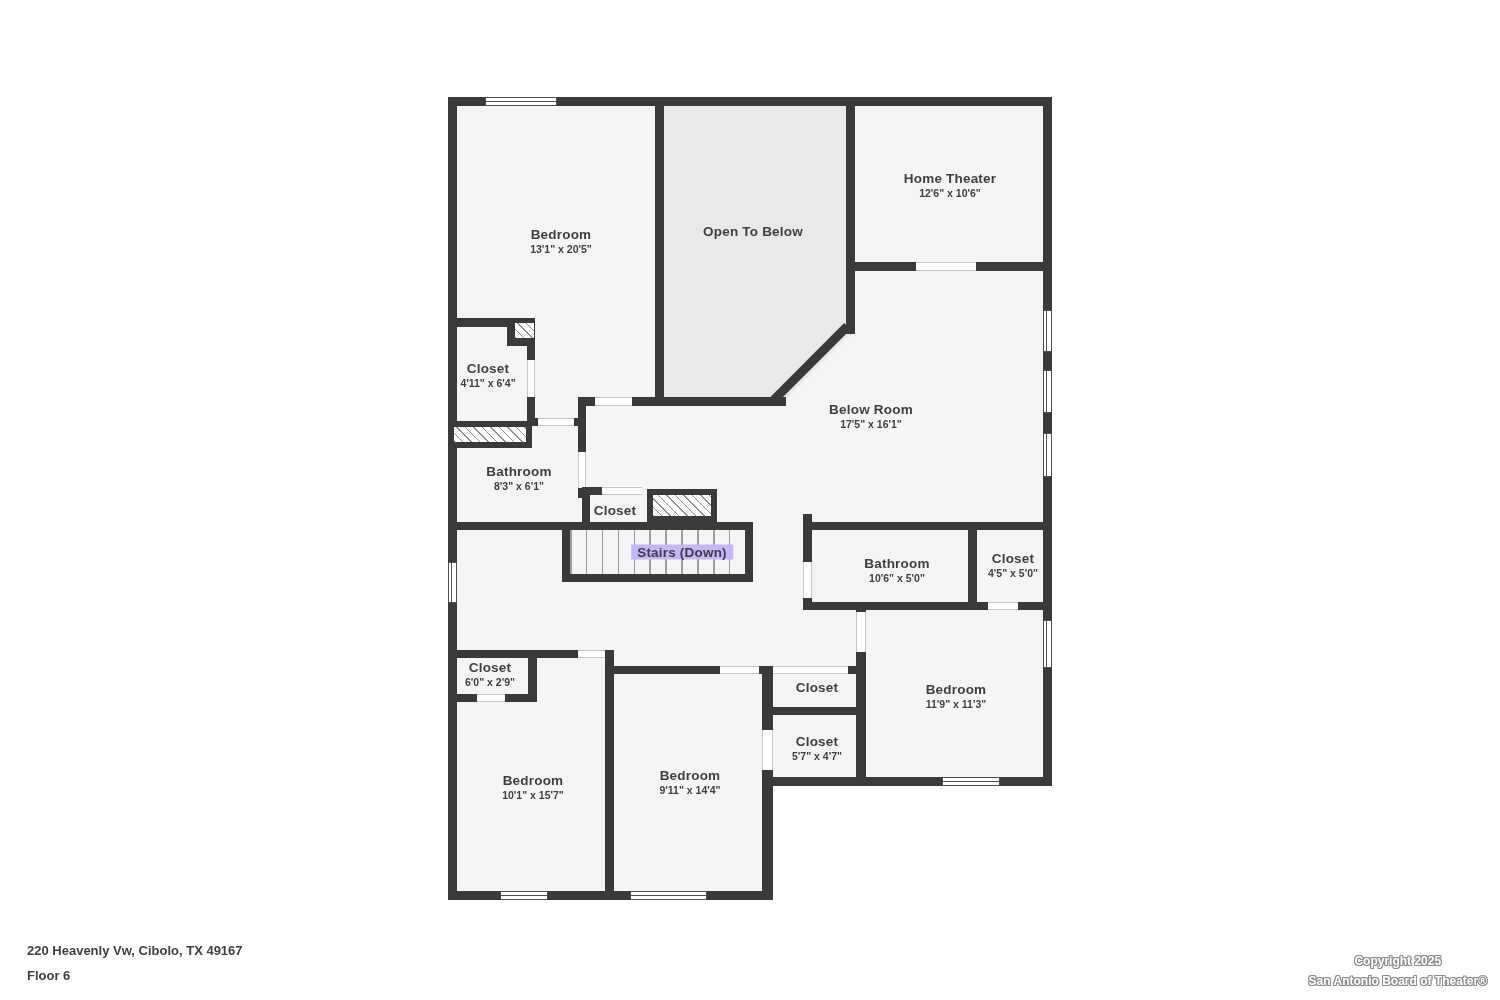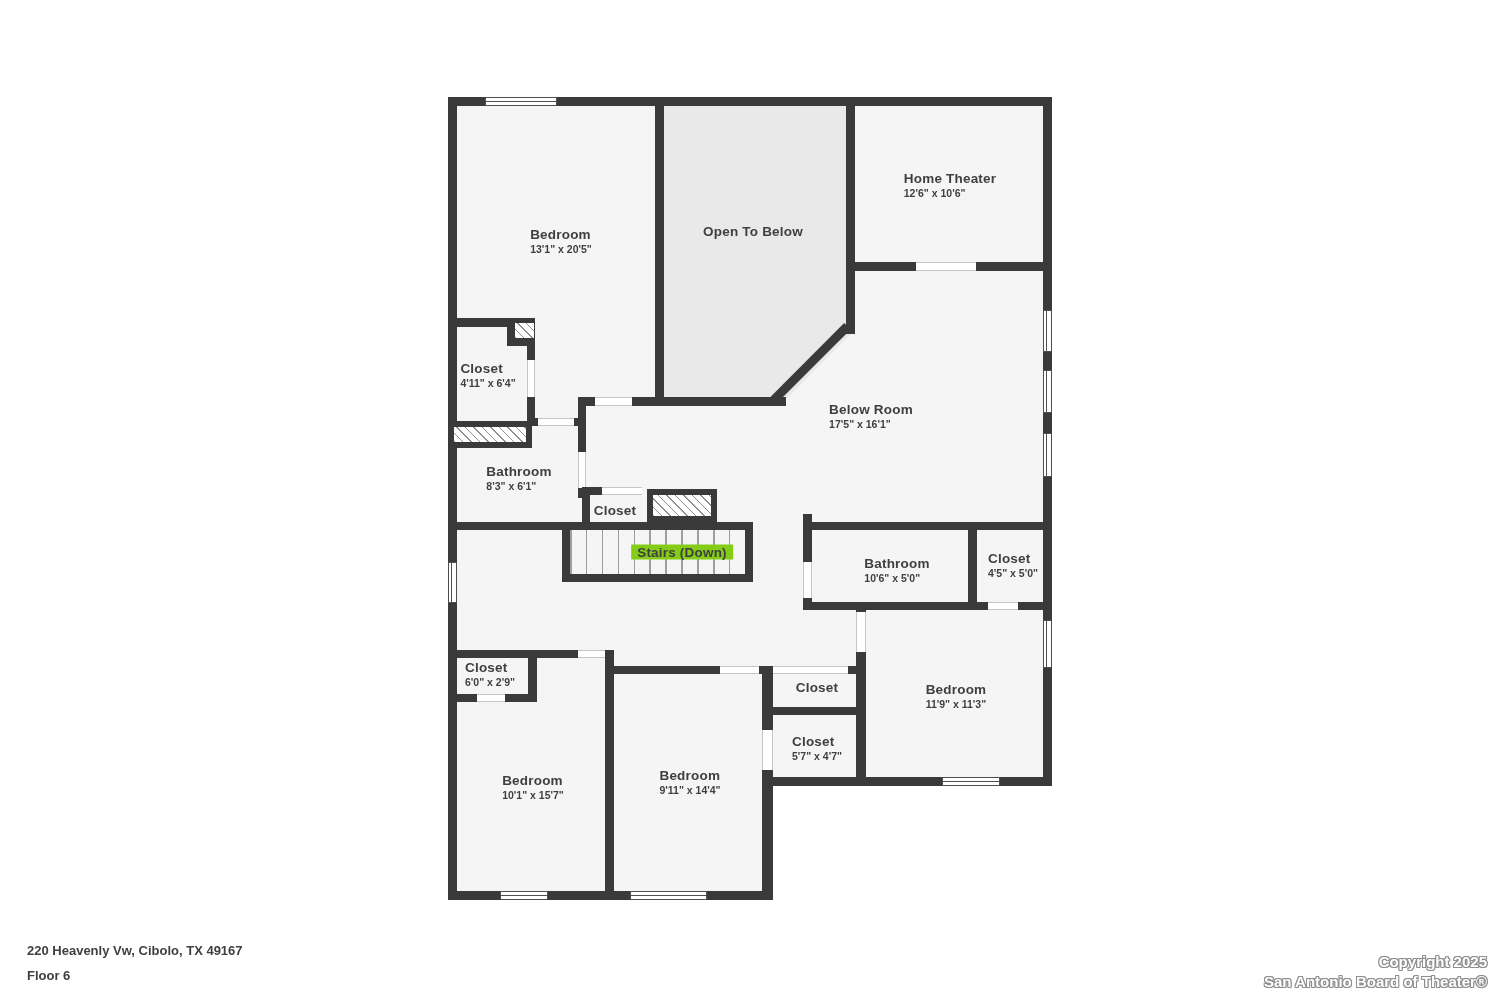--- a/index.html
+++ b/index.html
@@ -14,29 +14,29 @@
   .door-v{background:#fff;border-left:1px solid #c6c6c6;border-right:1px solid #c6c6c6;box-sizing:border-box;}
   .win-h{background:#fff;border:1px solid #4f4f4f;box-sizing:border-box;
          background-image:linear-gradient(to bottom,transparent 3px,#4f4f4f 3px,#4f4f4f 4px,transparent 4px);}
   .win-v{background:#fff;border:1px solid #4f4f4f;box-sizing:border-box;
          background-image:linear-gradient(to right,transparent 2px,#4f4f4f 2px,#4f4f4f 3px,transparent 3px);}
   .hatch{background-color:#fff;box-sizing:border-box;
          background-image:repeating-linear-gradient(45deg,#8f8f8f 0,#8f8f8f 1px,transparent 1px,transparent 6px);}
   .hatch-block{border:6px solid #3a3a3a;}
   .hatch-corner{border-left:8px solid #3a3a3a;border-bottom:8px solid #3a3a3a;}
   .treads{background-image:repeating-linear-gradient(to right,#9e9e9e 0,#9e9e9e 1.5px,transparent 1.5px,transparent 15.9px);}
-  .room-label{position:absolute;transform:translate(-50%,-50%);white-space:nowrap;z-index:5;}
+  .room-label{position:absolute;transform:translate(-50%,-50%);text-align:center;white-space:nowrap;z-index:5;}
   .room-name{font-size:13.5px;font-weight:700;letter-spacing:.2px;color:#3f3f3f;line-height:15px;}
   .room-dims{font-size:10.5px;font-weight:600;color:#3f3f3f;line-height:13px;margin-top:1px;}
-  .halo .room-name{background:#84cc16;padding:0 6px;margin-left:48px;}
+  .halo .room-name{background:#c4b5fd;padding:0 6px;margin-left:48px;}
   .footer-text{position:absolute;font-weight:700;color:#3f3f3f;}
   #address{left:27px;top:943px;font-size:13px;}
   #floor-label{left:27px;top:968px;font-size:13px;}
   #disclaimer{left:0;right:0;top:974px;text-align:center;font-size:10px;color:#4d4d4d;}
-  #copyright{right:13px;top:952px;text-align:right;font-size:15px;line-height:19.5px;color:#fff;
+  #copyright{right:13px;top:952px;text-align:center;font-size:12px;line-height:19.5px;color:#fff;
      text-shadow:-1px -1px 0 #8f8f8f,1px -1px 0 #8f8f8f,-1px 1px 0 #8f8f8f,1px 1px 0 #8f8f8f,0 1px 0 #8f8f8f,0 -1px 0 #8f8f8f,1px 0 0 #8f8f8f,-1px 0 0 #8f8f8f;}
 </style>
 </head>
 <body>
 
 <div id="canvas">
 
   <div class="abs fill" style="left:448px;top:97px;width:604px;height:688px;"></div>
   <div class="abs fill" style="left:448px;top:650px;width:325px;height:250px;"></div>
   <div class="abs open-fill" style="left:655px;top:97px;width:200px;height:306px;clip-path:polygon(0 0,100% 0,100% 76.1%,63.5% 100%,0 100%);"></div>

